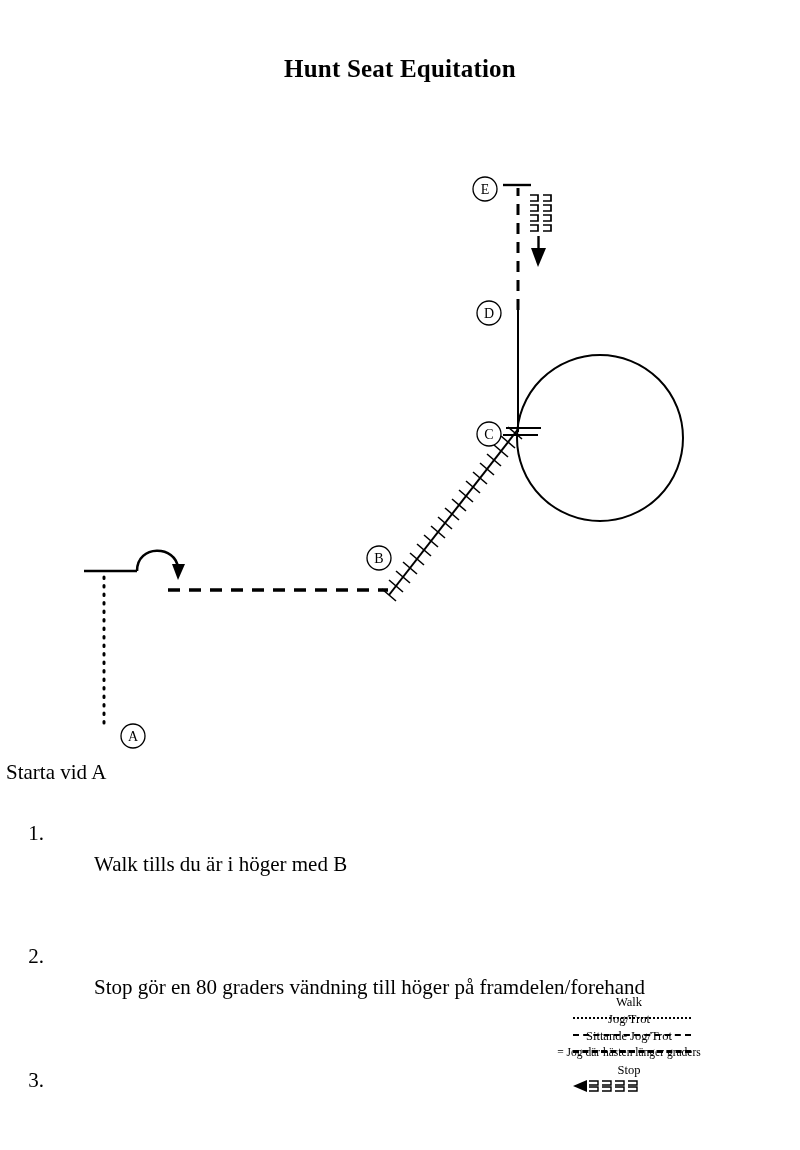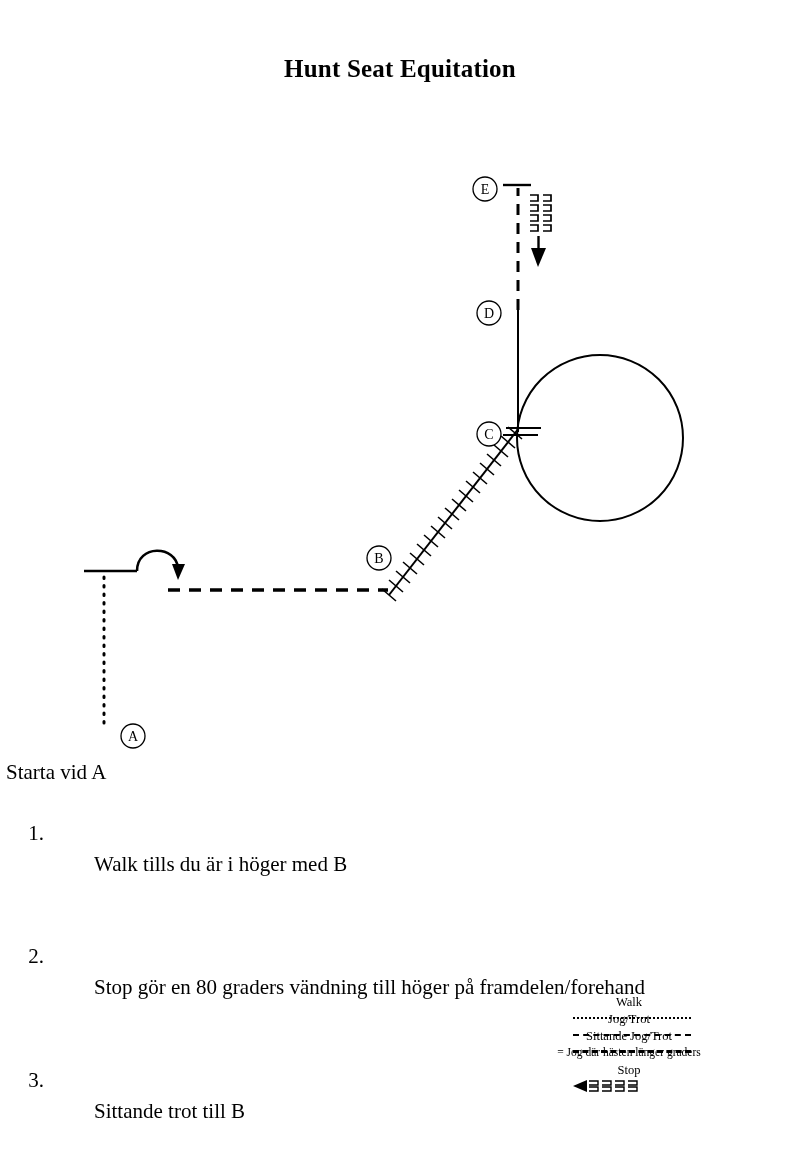--- a/index.html
+++ b/index.html
@@ -233,21 +233,20 @@
       <li>
         <span class="num">1.</span>
         <span class="txt">Walk tills du är i höger med B</span>
       </li>
       <li>
         <span class="num">2.</span>
         <span class="txt">Stop gör en 80 graders vändning till höger på framdelen/forehand</span>
       </li>
       <li>
         <span class="num">3.</span>
-        <span class="txt">Sittande trot till B</span>
       </li>
 
     </ol>
   </div>
 
   <div class="legend">
     <div class="legend-row">
       <div class="legend-label">Walk</div>
       <div class="legend-sample">
           <div class="ls-walk"></div>

